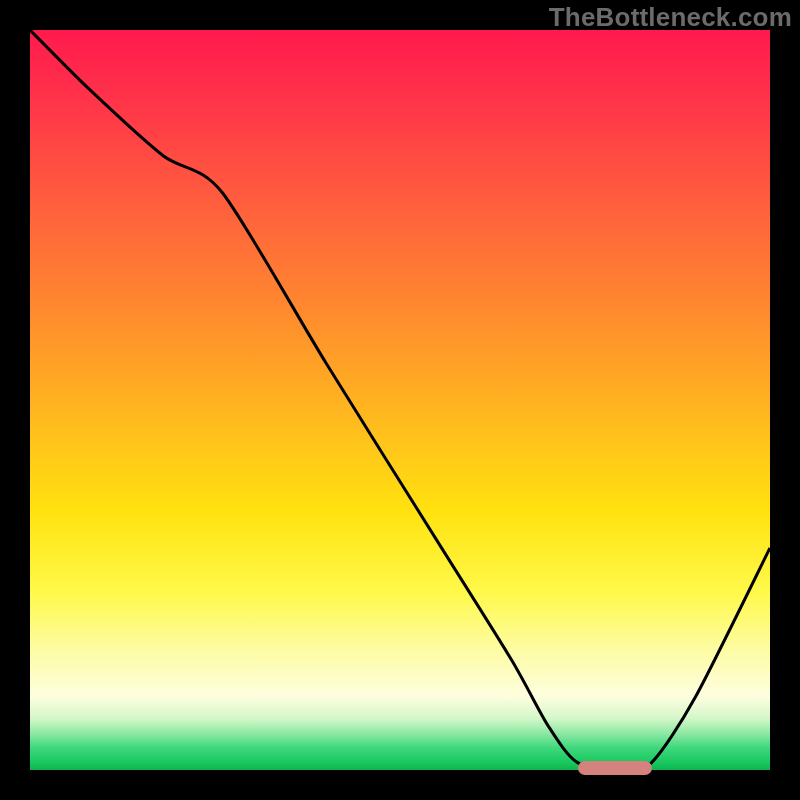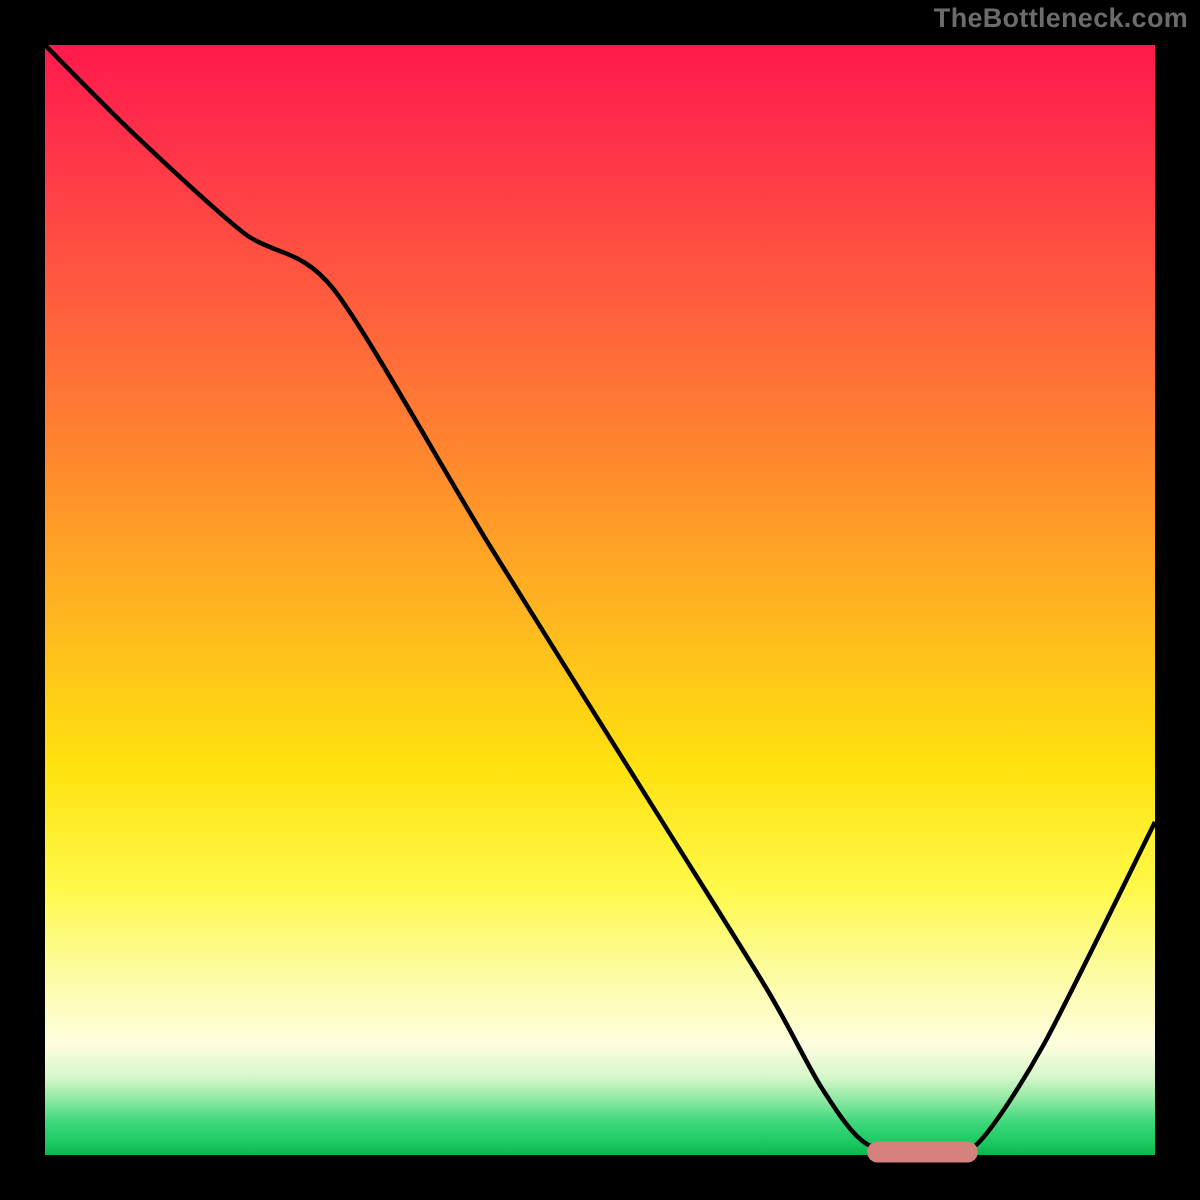--- a/index.html
+++ b/index.html
@@ -14,21 +14,21 @@
   .frame {
     position: relative;
     width: 800px;
     height: 800px;
     background: #000;
   }
   .watermark {
     position: absolute;
     top: 2px;
     right: 8px;
-    font-size: 18px;
+    font-size: 26px;
     font-weight: 600;
     color: #6b6b6b;
     letter-spacing: 0.2px;
     z-index: 20;
   }
   .plot-area {
     position: absolute;
     left: 30px;
     top: 30px;
     width: 740px;

